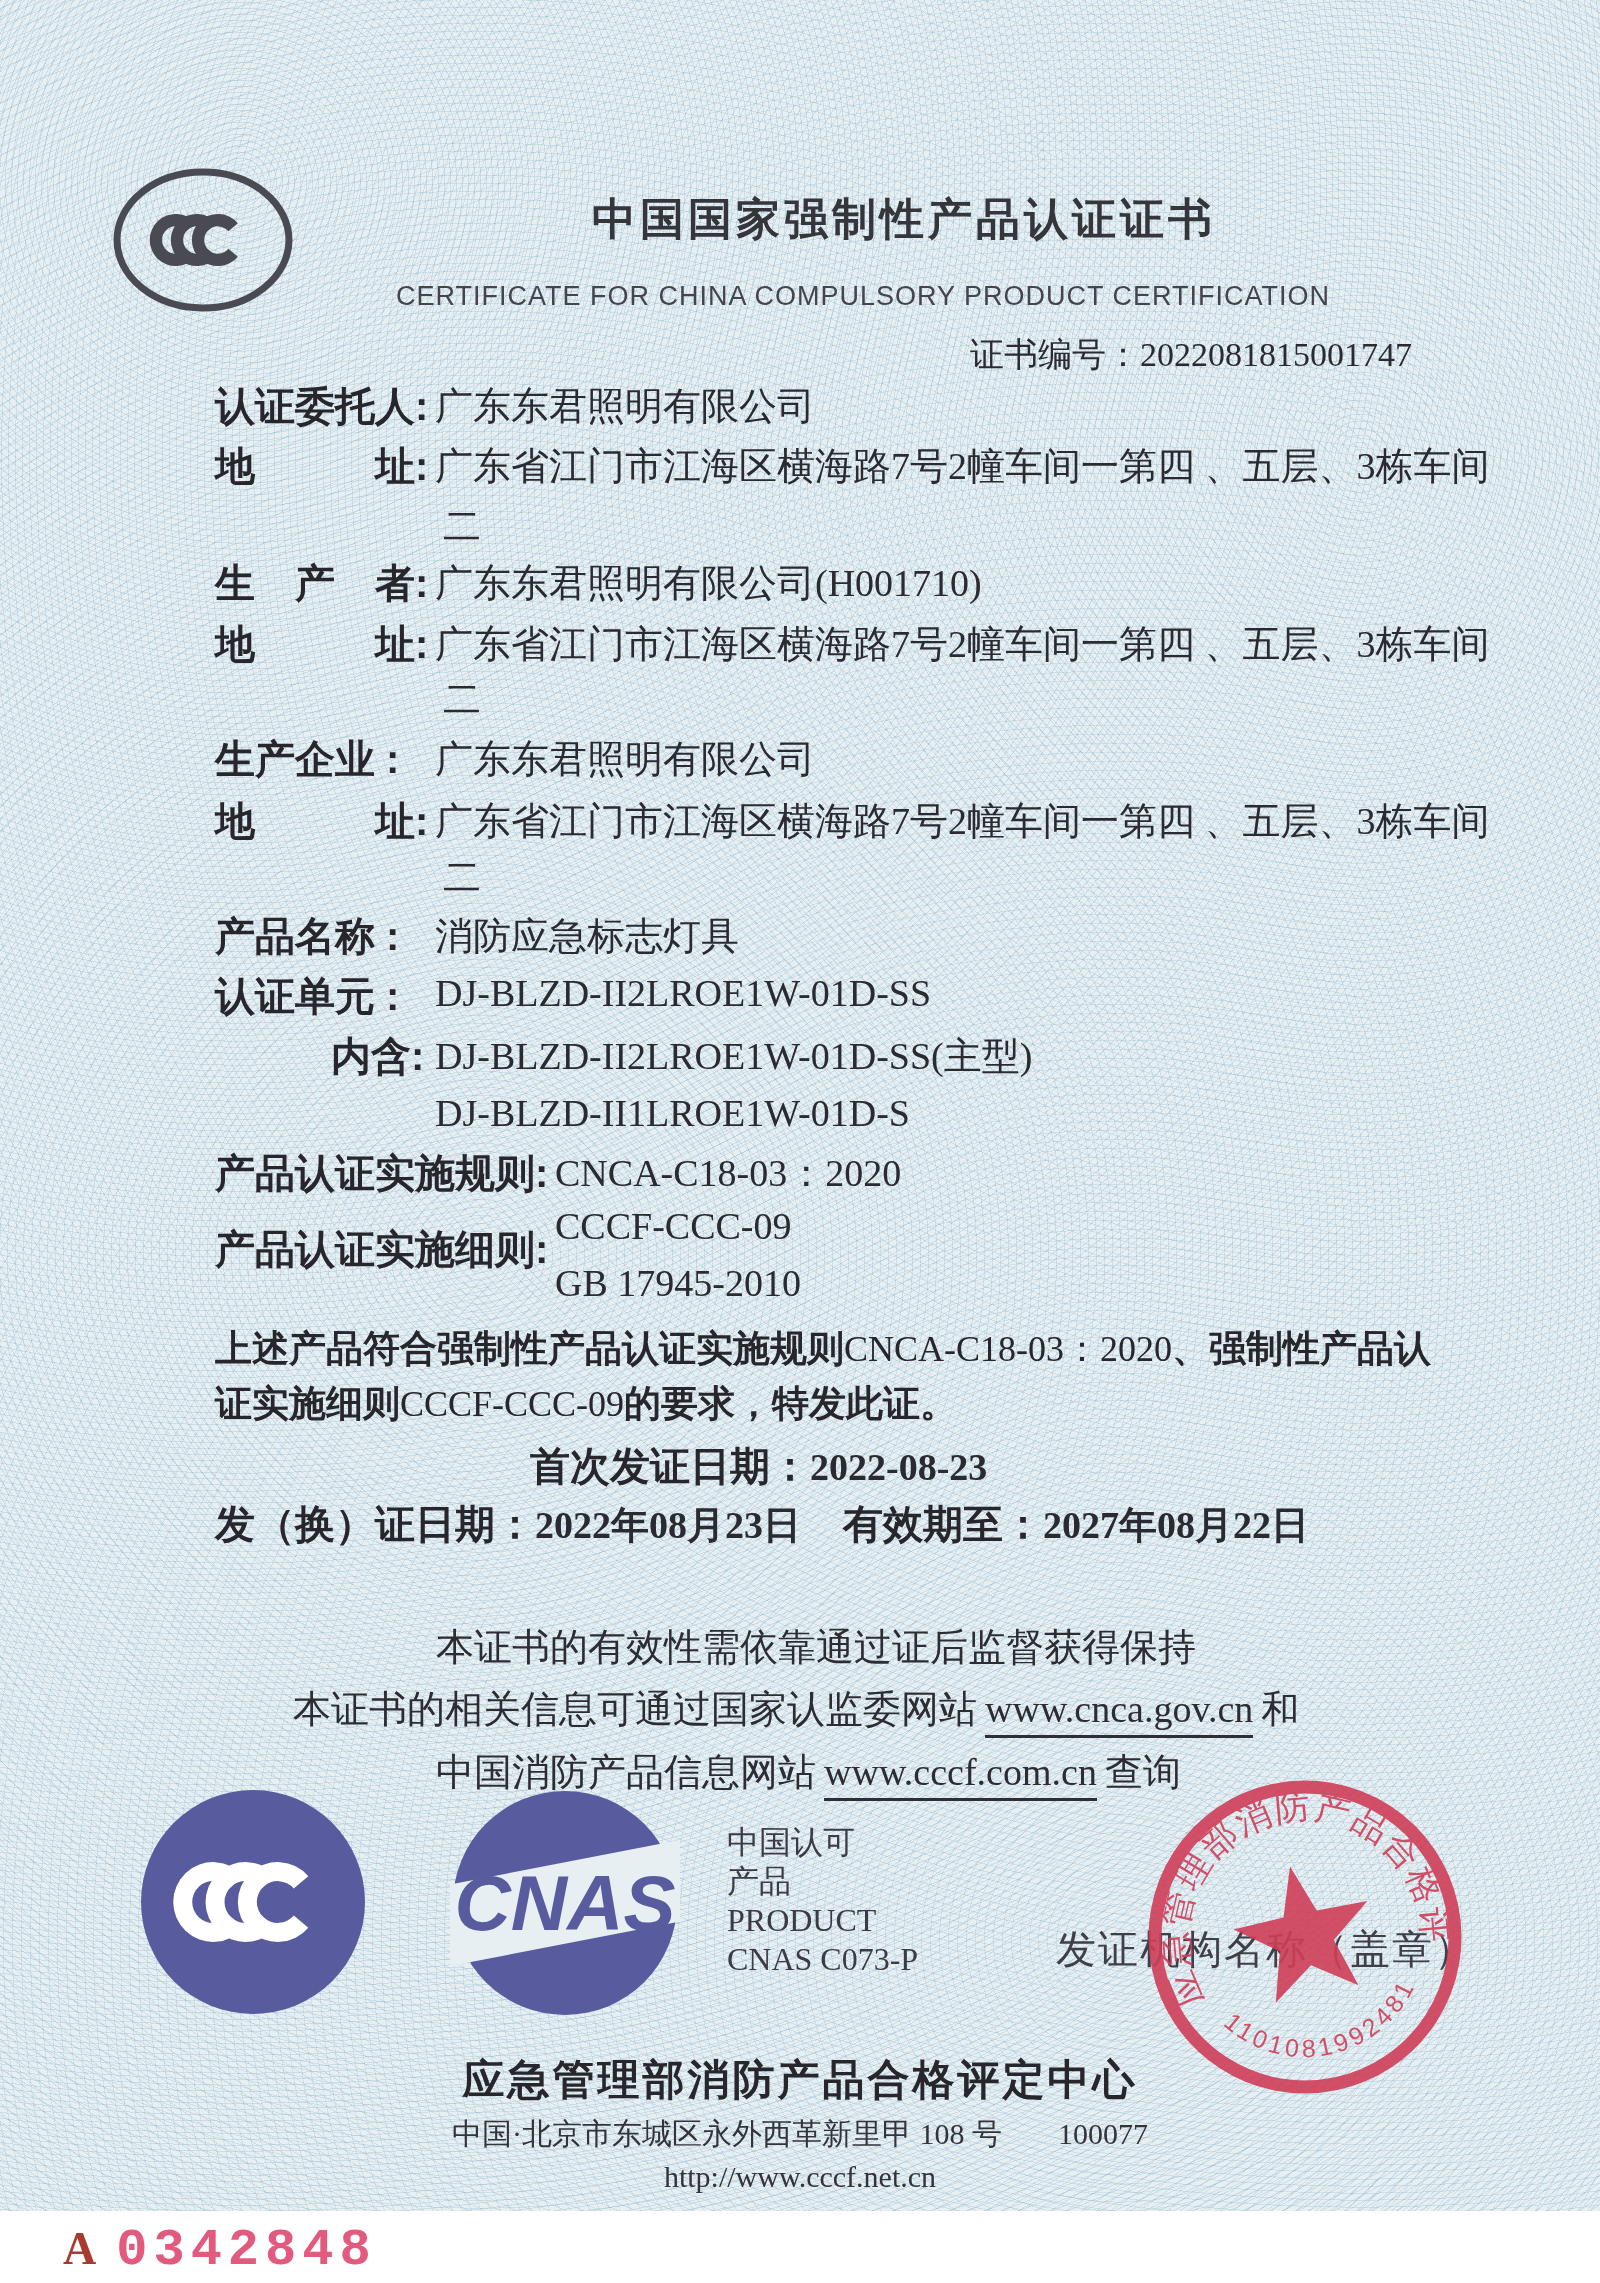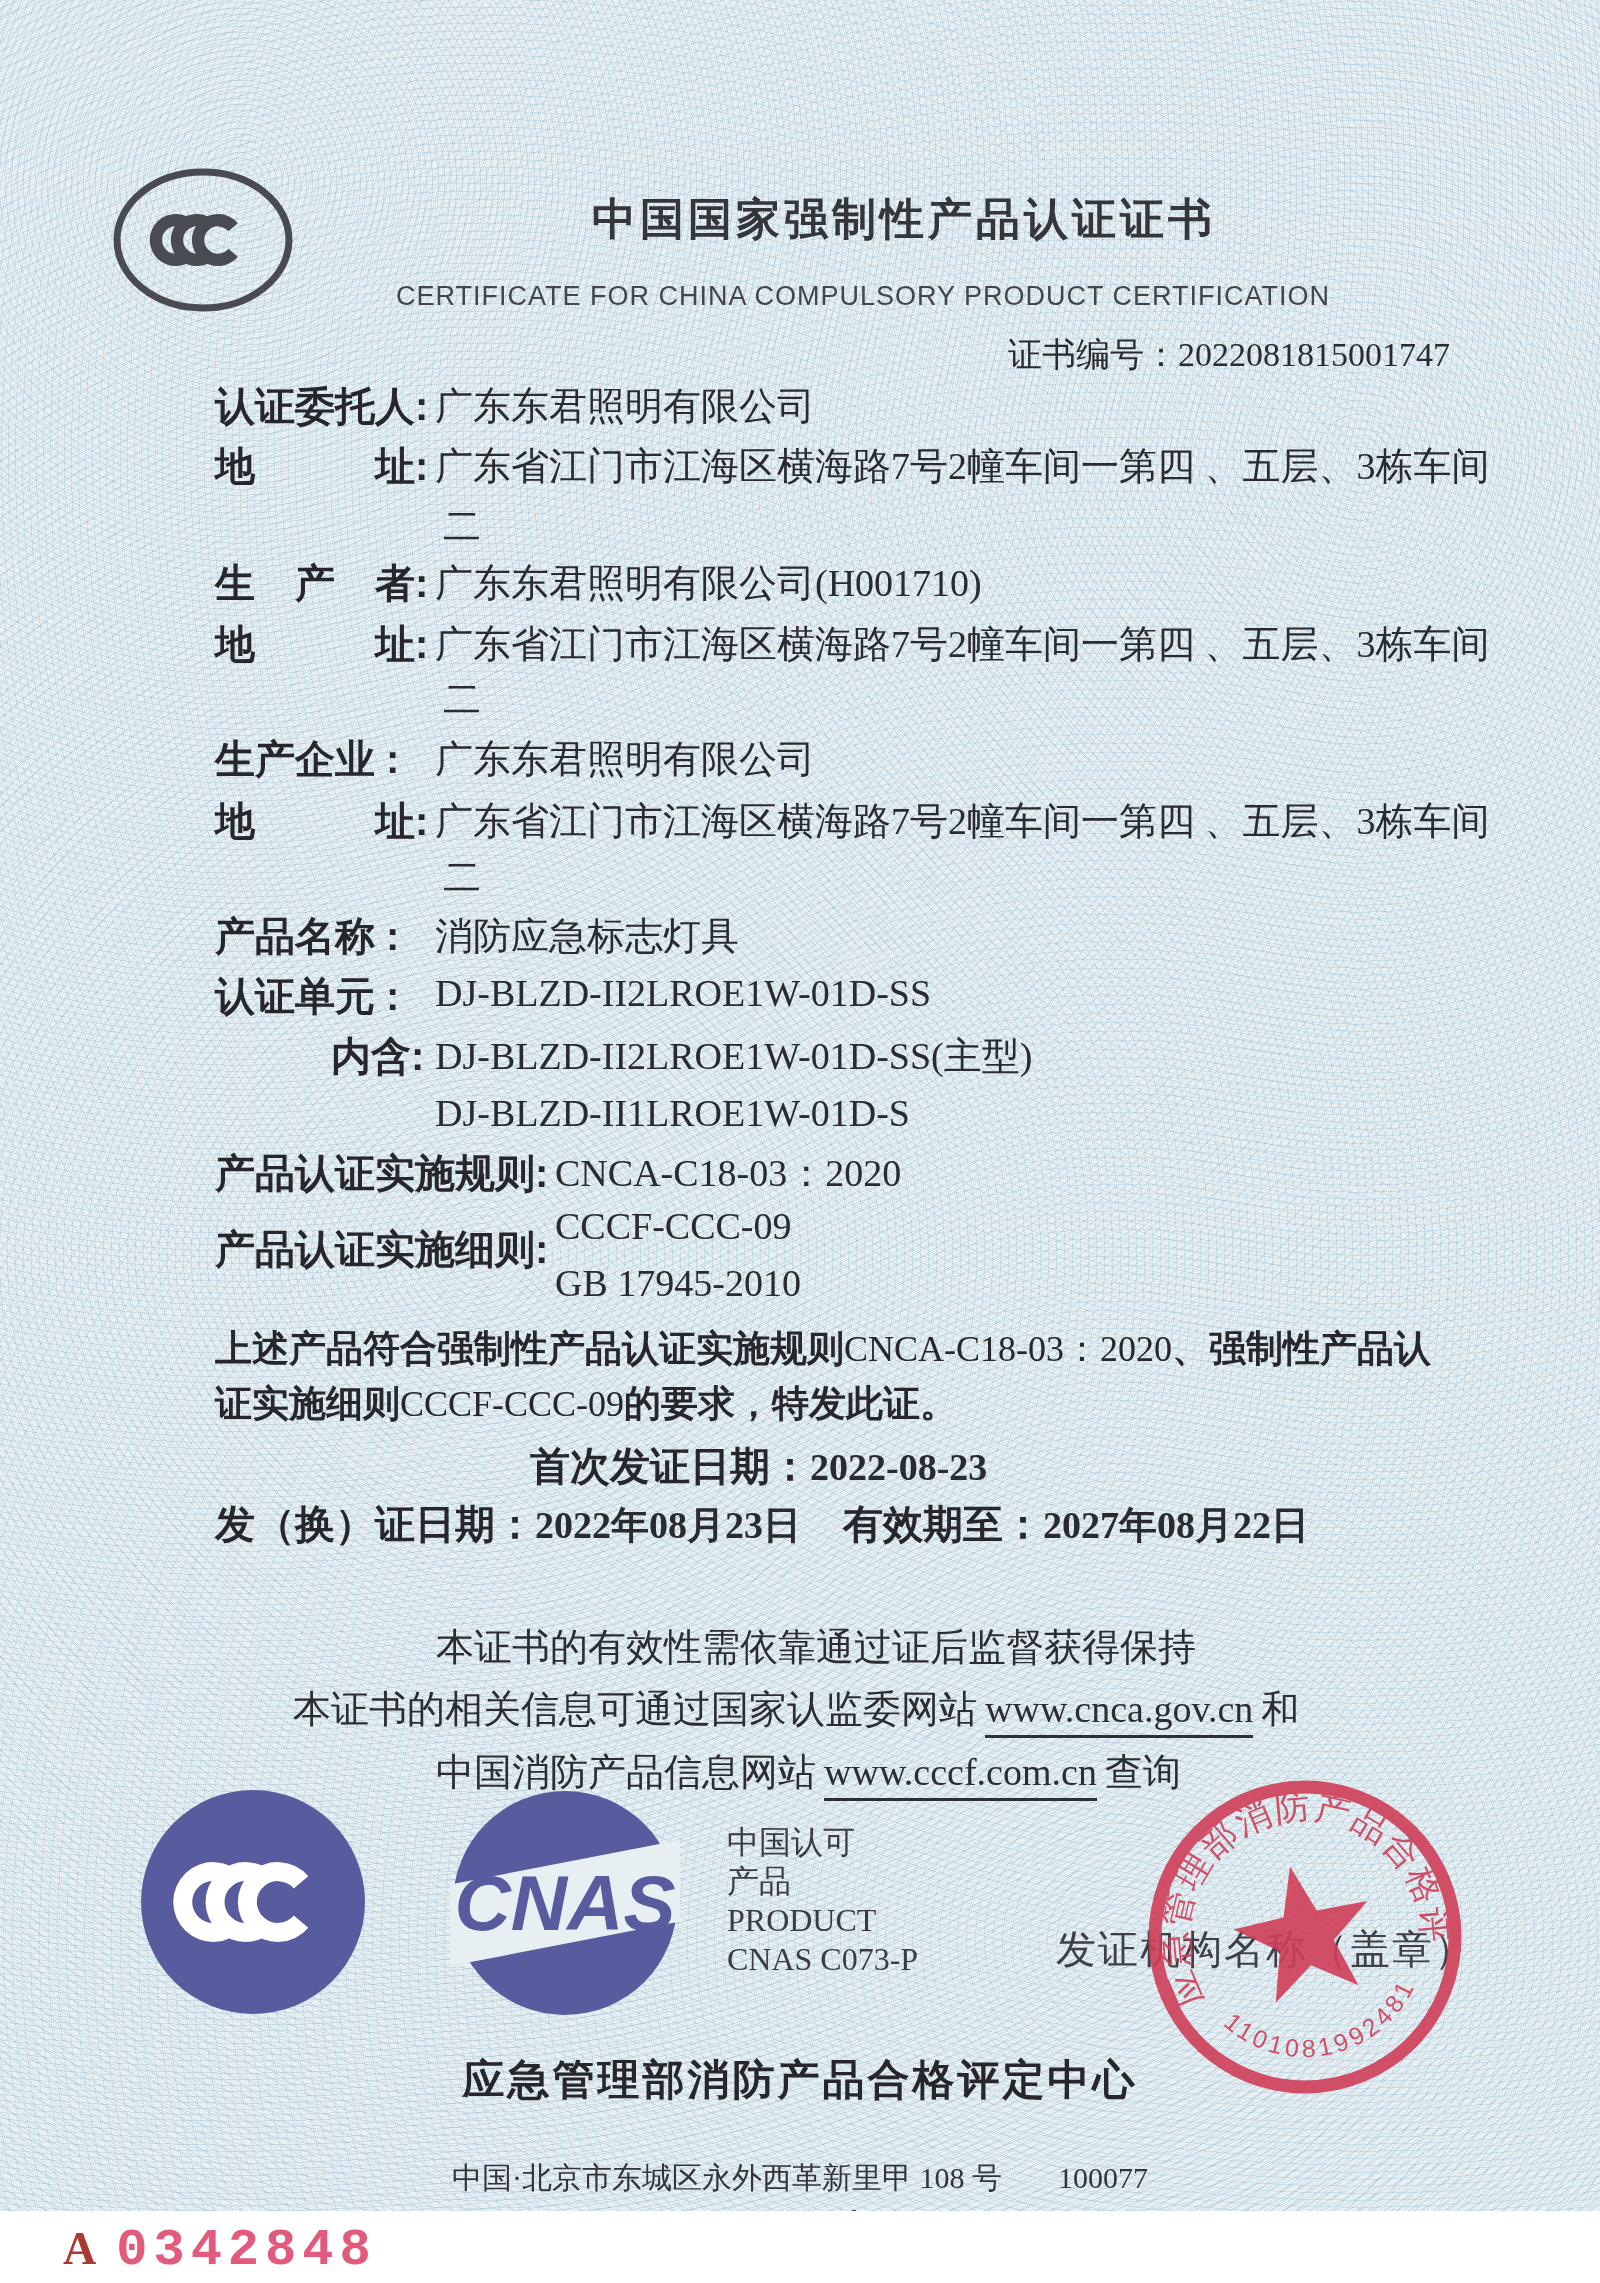--- a/index.html
+++ b/index.html
@@ -21,21 +21,21 @@
   .certno{font-size:34px;}
   .lbl{font-size:40px;}
   .val{font-size:38px;}
   .stmt{font-size:37px;}
   .stmt .sser{font-family:"Liberation Serif", serif;font-weight:normal;font-size:36px;}
   .notice{font-size:38px;color:#2c2c33;}
   .uline{border-bottom:3px solid #2e2e36;padding-bottom:5px;margin:0 8px;}
   .accred{font-family:Liberation Serif, serif;font-size:32px;line-height:39px;color:#3b3b45;}
   .issuer-cap{font-size:40px;letter-spacing:2px;color:#3f3f48;}
   .footer-org{font-size:42px;letter-spacing:3px;text-align:center;width:1600px;left:0;}
-  .footer-line{font-size:30px;text-align:center;width:1600px;left:0;color:#33333a;margin-top:44px;}
+  .footer-line{font-size:30px;text-align:center;width:1600px;left:0;color:#33333a;}
   .bottom-strip{position:absolute;left:0;top:2211px;width:1600px;height:72px;background:#ffffff;}
   .serial-prefix{font-size:46px;font-weight:bold;color:#a93a31;font-family:"Liberation Serif", serif;}
   .serial-num{font-size:52px;font-weight:bold;color:#e25b7e;font-family:"Liberation Mono", monospace;letter-spacing:6px;margin-left:20px;}
   .gap-l{margin-left:42px;margin-top:48px;}
   .pc-gap{margin-left:56px;}
   svg text{font-family:"Liberation Sans", sans-serif;}
 </style>
 </head>
 <body>
 
@@ -45,21 +45,21 @@
     <ellipse cx="0" cy="0" rx="86" ry="68" fill="none" stroke="#4a4a52" stroke-width="7"></ellipse>
     <g fill="#4a4a52" transform="scale(0.62)">
       <path transform="translate(-44,0)" d="M32.2,-27 A42,42 0 1 0 32.2,27 L16.9,14.1 A22,22 0 1 1 16.9,-14.1 Z"></path>
       <path transform="translate(-10,0)" d="M32.2,-27 A42,42 0 1 0 32.2,27 L16.9,14.1 A22,22 0 1 1 16.9,-14.1 Z"></path>
       <path transform="translate(24,0)" d="M32.2,-27 A42,42 0 1 0 32.2,27 L16.9,14.1 A22,22 0 1 1 16.9,-14.1 Z"></path>
     </g>
   </svg>
 
   <div class="abs hei title-cn" style="left:592px;top:190px;">中国国家强制性产品认证证书</div>
   <div class="abs title-en" style="left:396px;top:281px;">CERTIFICATE FOR CHINA COMPULSORY PRODUCT CERTIFICATION</div>
-  <div class="abs certno song" style="left:970px;top:332px;margin-left:38px;">
+  <div class="abs certno song" style="left:970px;top:332px;">
     <span>证书编号：</span><span>2022081815001747</span>
   </div>
 
   <div class="abs hei lbl" style="left:215px;top:379px;">认证委托人:</div>
   <div class="abs song val" style="left:435px;top:381px;">广东东君照明有限公司</div>
 
   <div class="abs hei lbl" style="left:215px;top:439px;">地　　　址:</div>
   <div class="abs song val" style="left:435px;top:441px;">广东省江门市江海区横海路7号2幢车间一第四 、五层、3栋车间</div>
   <div class="abs song val" style="left:443px;top:501px;">二</div>
 

